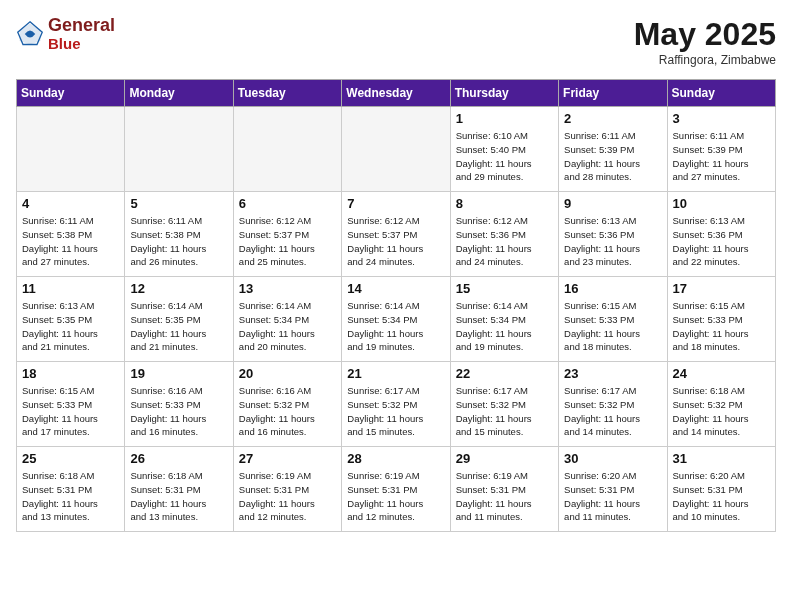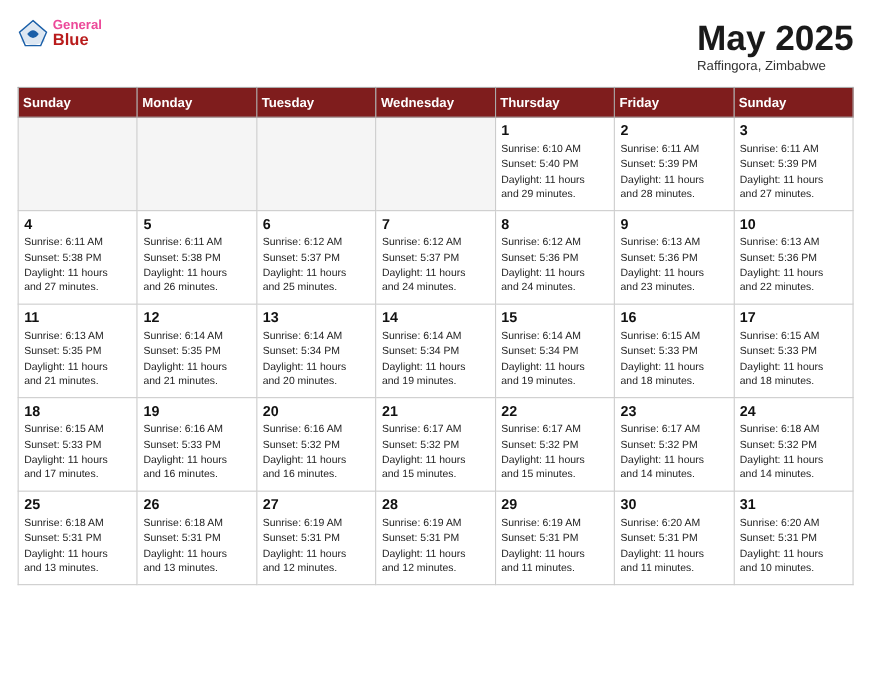--- a/index.html
+++ b/index.html
@@ -20,51 +20,52 @@
       display: flex;
       align-items: center;
       gap: 4px;
     }
     .logo-text {
       display: flex;
       flex-direction: column;
       line-height: 1.1;
     }
     .logo-general {
-      font-size: 12px;
-      font-weight: bold;
-      color: #ec4899;
+      font-size: 18px;
+      font-weight: bold;
+      color: #7f1d1d;
     }
     .logo-blue {
       font-size: 15px;
       font-weight: bold;
       color: #b91c1c;
     }
     .logo-icon {
       width: 28px;
       height: 28px;
     }
     .title-block {
+      text-align: right;
     }
     .month-year {
       font-size: 32px;
       font-weight: bold;
       color: #1a1a1a;
     }
     .location {
       font-size: 12px;
       color: #333;
     }
     table {
       width: 100%;
       border-collapse: collapse;
       table-layout: fixed;
     }
     th {
-      background-color: #7f1d1d;
+      background-color: #4c1d95;
       color: #fff;
       font-size: 12px;
       font-weight: bold;
       padding: 6px 4px;
       text-align: left;
       border: 1px solid #aaa;
     }
     td {
       vertical-align: top;
       border: 1px solid #ccc;

